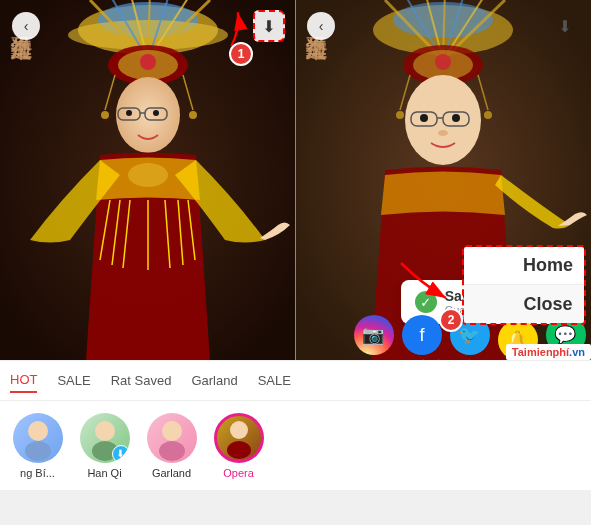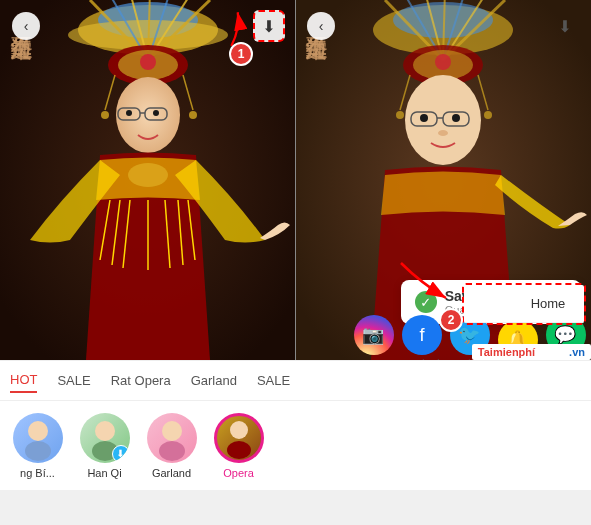--- a/index.html
+++ b/index.html
@@ -353,23 +353,23 @@
       overflow: hidden;
       z-index: 20;
     }
 
     .action-btn {
       width: 120px;
       height: 38px;
       display: flex;
       align-items: center;
       justify-content: center;
-      font-size: 13px;
+      font-size: 18px;
       cursor: pointer;
-      font-weight: 400;
+      font-weight: 700;
       padding-left: 48px;
     }
 
     .home-btn {
       background: white;
       color: #333;
       border-bottom: 1px solid #eee;
     }
 
     .close-btn {
@@ -619,47 +619,48 @@
           <span class="social-label"></span>
         </div>
         <div class="social-icon">
           <div class="social-icon-circle" style="background:#07C160;">💬</div>
           <span class="social-label">WeC...</span>
         </div>
       </div>
 
       <div class="action-buttons-overlay">
         <div class="action-btn home-btn">Home</div>
+        <div class="action-btn close-btn">Close</div>
       </div>
 
       <div class="arrow2-annotation">
         <svg width="70" height="55" viewBox="0 0 70 55">
           <defs>
             <marker id="arrowhead2" markerWidth="8" markerHeight="6" refX="8" refY="3" orient="auto">
               <polygon points="0 0, 8 3, 0 6" fill="red"></polygon>
             </marker>
           </defs>
           <path d="M 10 10 Q 30 30 55 45" stroke="red" stroke-width="2.5" fill="none" marker-end="url(#arrowhead2)"></path>
         </svg>
       </div>
 
       <div class="badge-circle badge-2" style="position:absolute; bottom:28px; right:128px;">2</div>
 
       <div class="logo-overlay">
         <div class="taimien-logo">
-          <span style="color:#e53935;">T</span>aimienphí<span style="color:#1565c0;margin-left:34px;">.vn</span>
+          <span style="color:#e53935;">T</span>aimienphí<span style="color:#1565c0;">.vn</span>
         </div>
       </div>
     </div>
   </div>
 
   <div class="nav-bar">
     <div class="nav-item active">HOT</div>
     <div class="nav-item">SALE</div>
-    <div class="nav-item">Rat Opera</div>
+    <div class="nav-item">Rat Saved</div>
     <div class="nav-item">Garland</div>
     <div class="nav-item">SALE</div>
   </div>
 
   <div class="stories-row">
 
     <div class="story-item">
       <div class="story-avatar" style="background: linear-gradient(135deg, #a0c4ff, #6fa3ef);">
         <svg width="50" height="50" viewBox="0 0 50 50">
             <circle cx="25" cy="18" r="10" fill="#f5d5b0"></circle>

